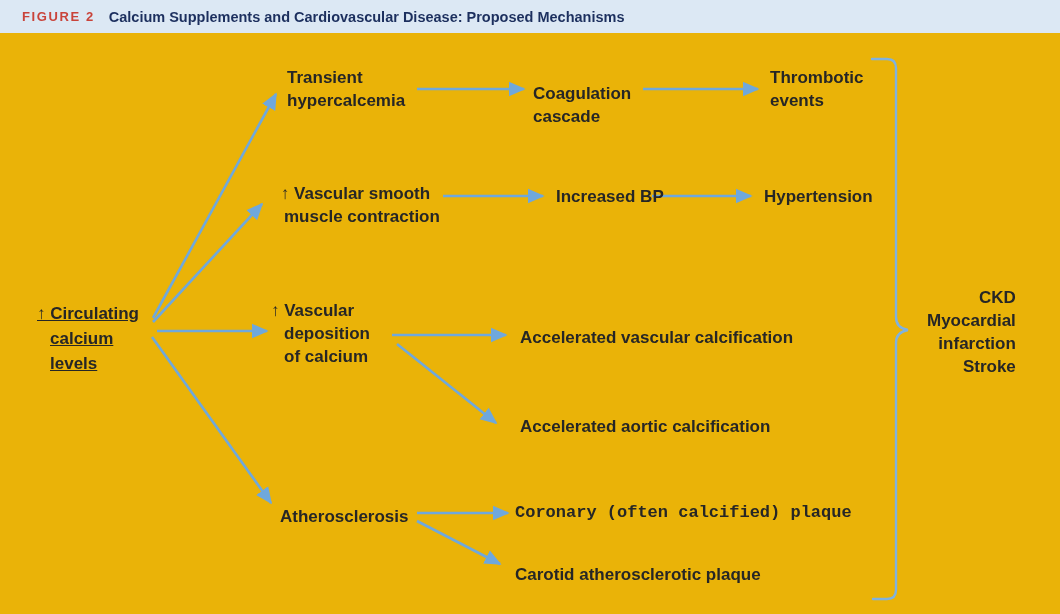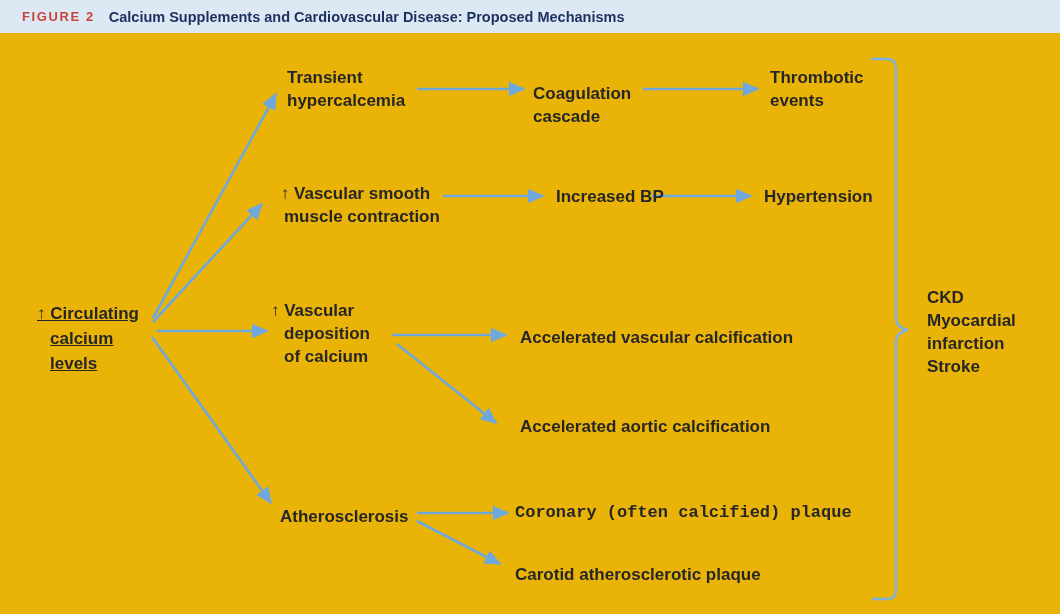--- a/index.html
+++ b/index.html
@@ -111,18 +111,18 @@
   <div class="node hang" style="left:271px; top:299px;">↑ Vascular
 deposition
 of calcium</div>
   <div class="node" style="left:520px; top:326px;">Accelerated vascular calcification</div>
   <div class="node" style="left:520px; top:415px;">Accelerated aortic calcification</div>
 
   <div class="node" style="left:280px; top:505px;">Atherosclerosis</div>
   <div class="node" style="left:515px; top:501px;font-family:Liberation Mono, monospace;">Coronary (often calcified) plaque</div>
   <div class="node" style="left:515px; top:563px;">Carotid atherosclerotic plaque</div>
 
-  <div class="node outcome" style="left:927px; top:286px;">CKD
+  <div class="node outcome" style="left:927px; top:286px;text-align:right;">CKD
 Myocardial
 infarction
 Stroke</div>
 
 </div>
 
 </body></html>

